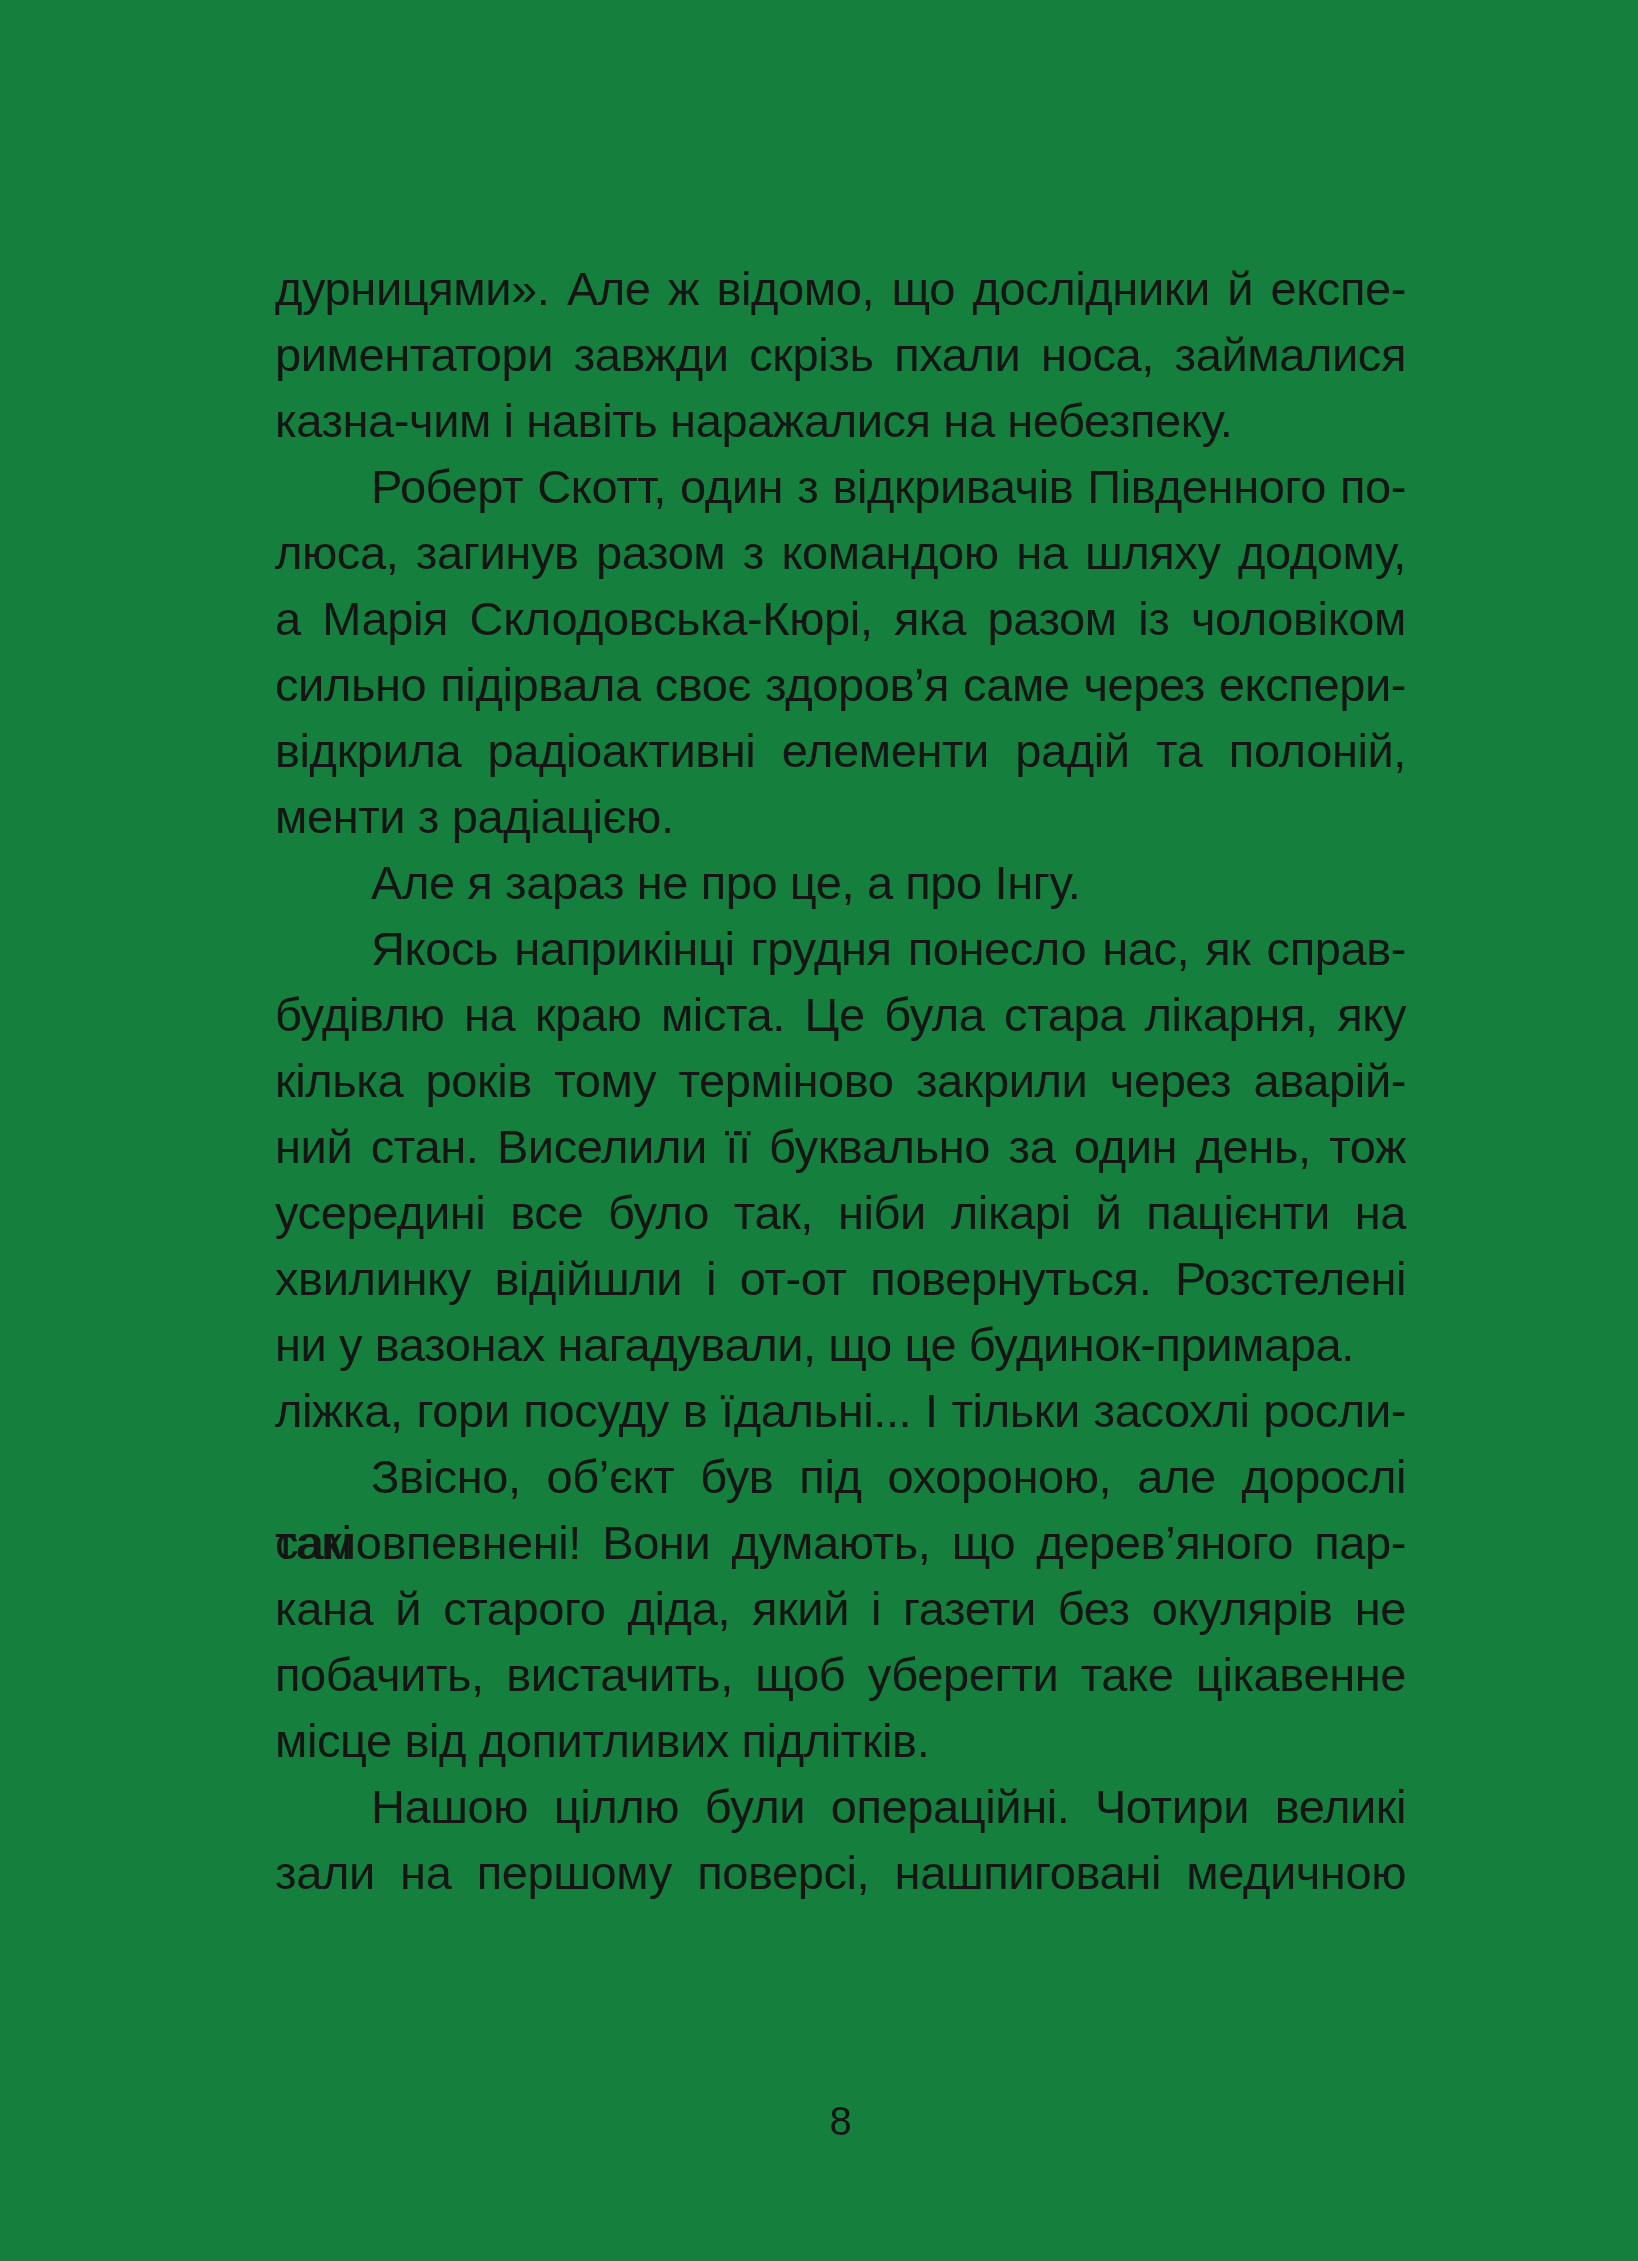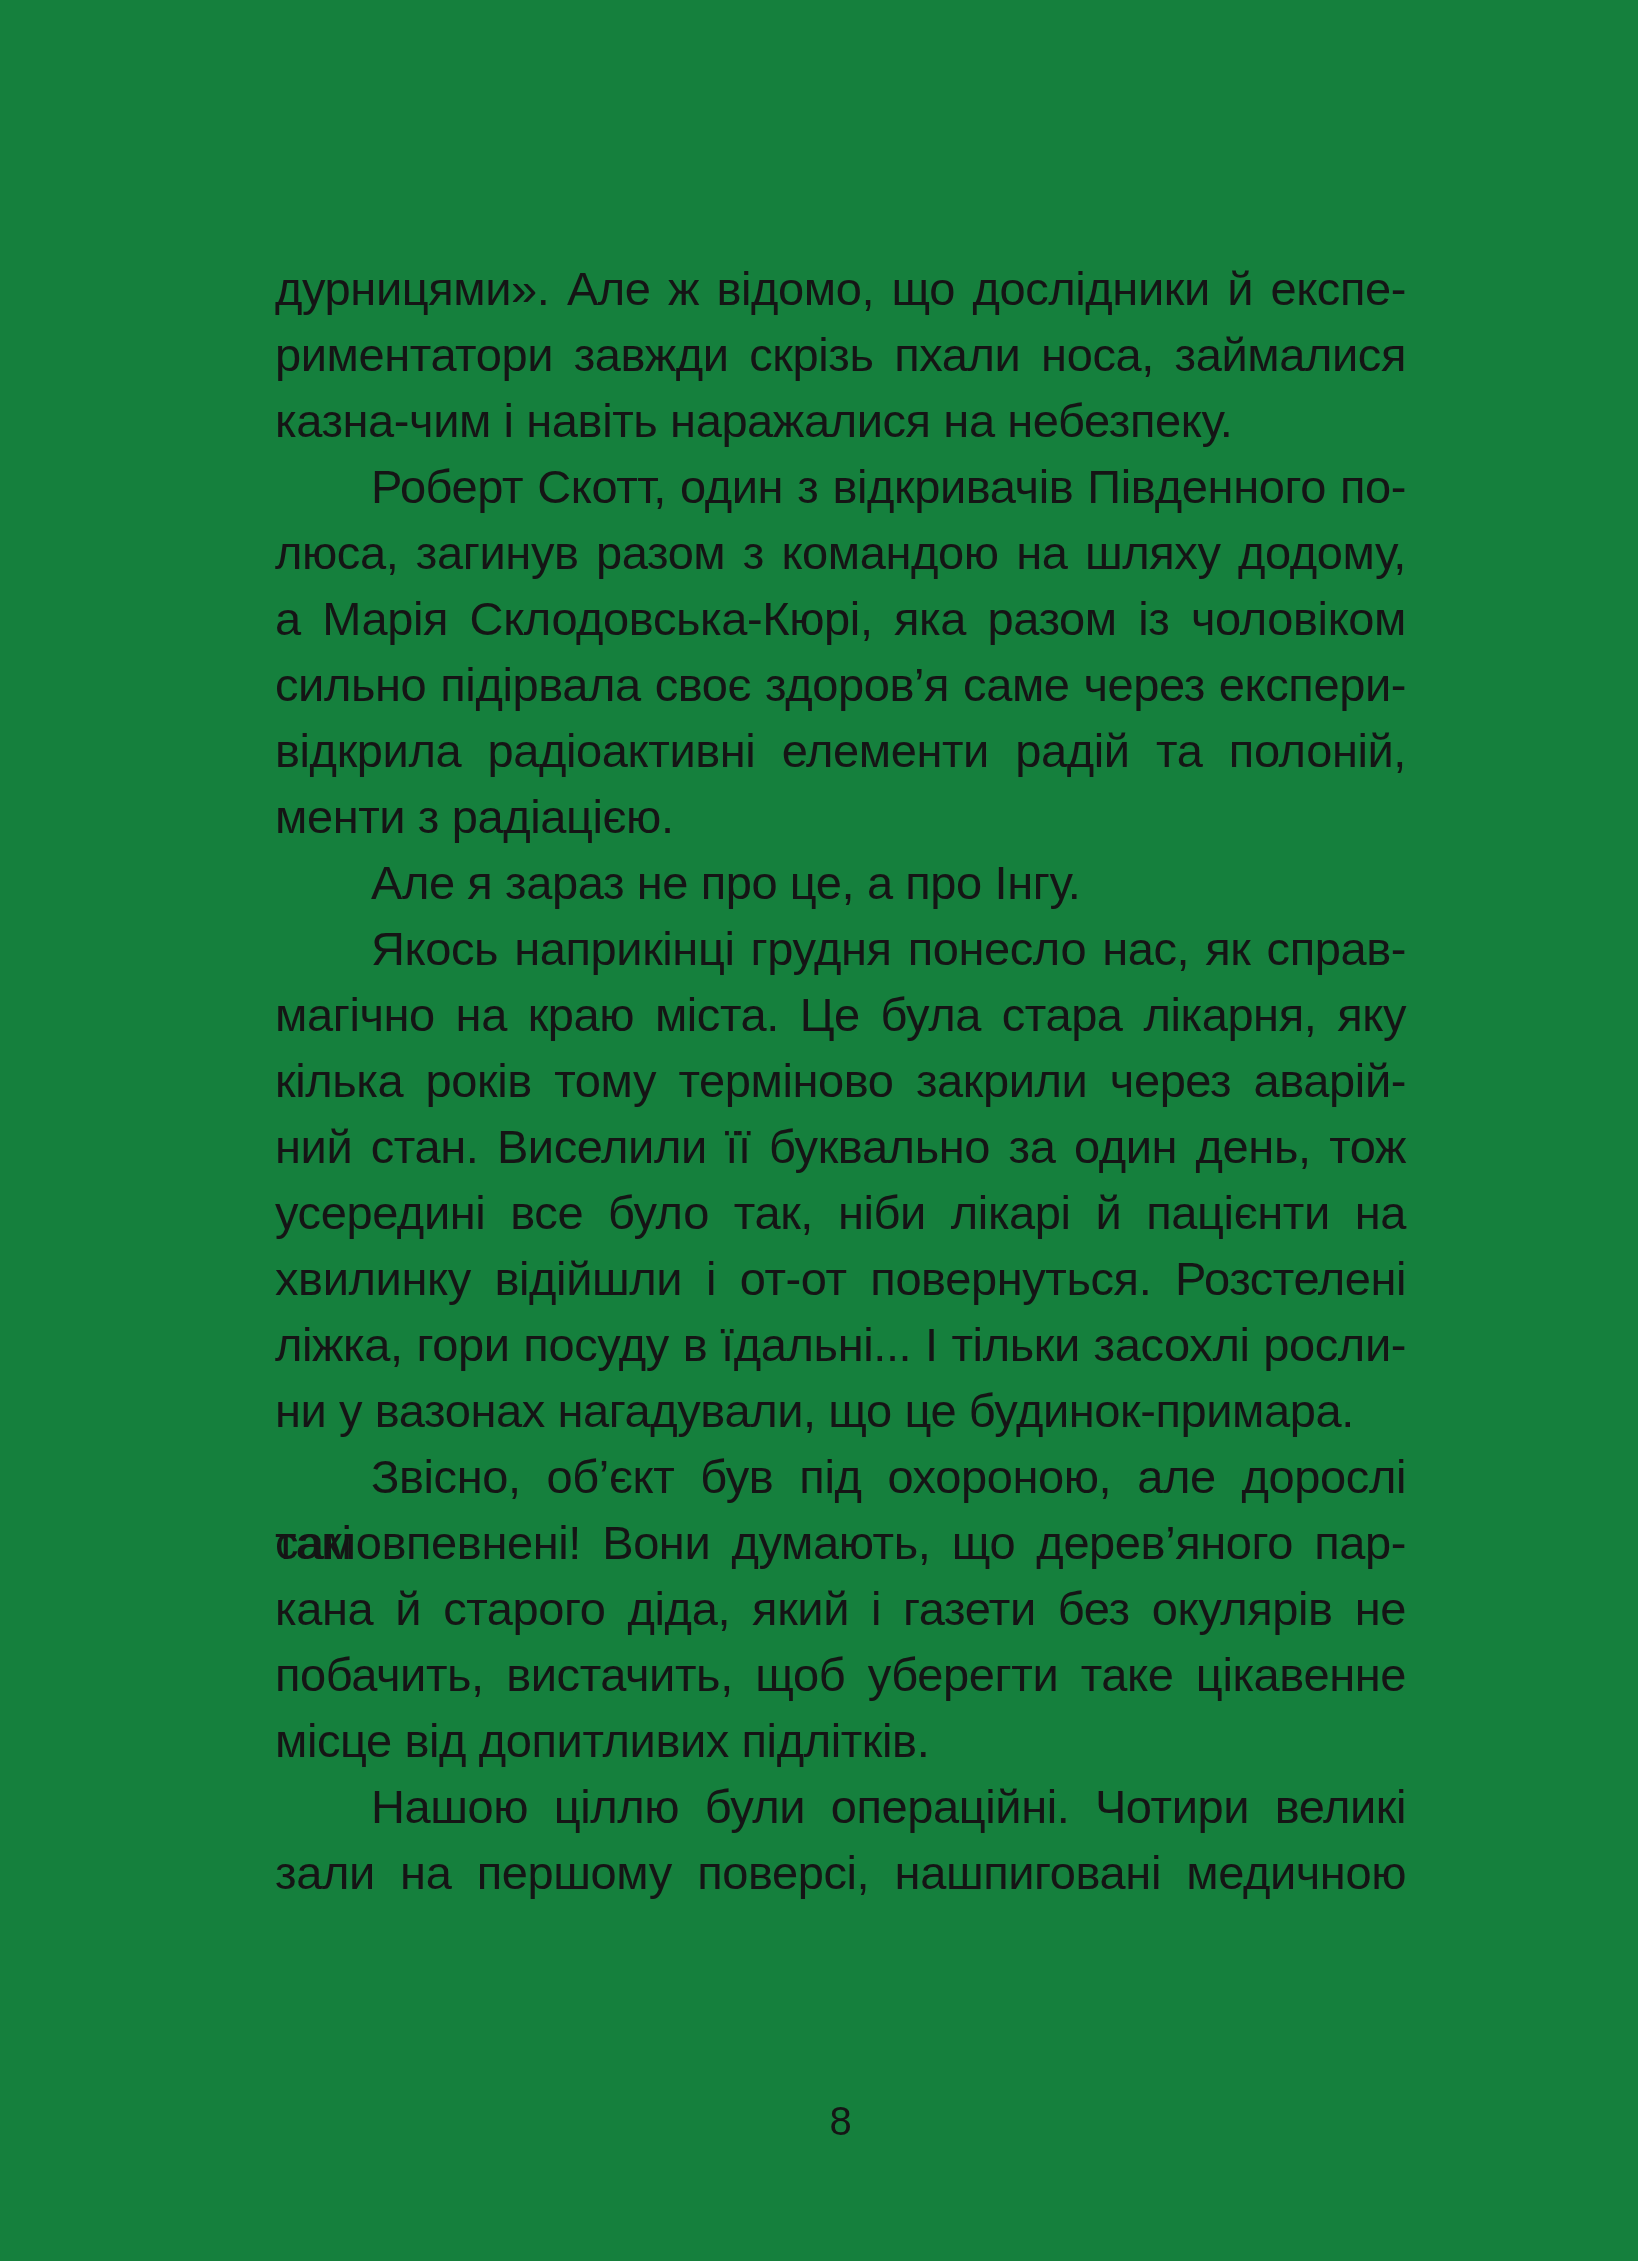--- a/index.html
+++ b/index.html
@@ -69,27 +69,27 @@
         <div class="line">а Марія Склодовська-Кюрі, яка разом із чоловіком</div>
         <div class="line">сильно підірвала своє здоров’я саме через експери-</div>
         <div class="line">відкрила радіоактивні елементи радій та полоній,</div>
         <div class="line no-justify">менти з радіацією.</div>
       </div>
       <div class="paragraph">
         <div class="line no-justify indent">Але я зараз не про це, а про Інгу.</div>
       </div>
       <div class="paragraph">
         <div class="line indent">Якось наприкінці грудня понесло нас, як справ-</div>
-        <div class="line">магічно на краю міста. Це була стара лікарня, яку</div>
+        <div class="line">будівлю на краю міста. Це була стара лікарня, яку</div>
         <div class="line">кілька років тому терміново закрили через аварій-</div>
         <div class="line">ний стан. Виселили її буквально за один день, тож</div>
         <div class="line">усередині все було так, ніби лікарі й пацієнти на</div>
         <div class="line">хвилинку відійшли і от-от повернуться. Розстелені</div>
+        <div class="line no-justify">ни у вазонах нагадували, що це будинок-примара.</div>
         <div class="line">ліжка, гори посуду в їдальні... І тільки засохлі росли-</div>
-        <div class="line no-justify">ни у вазонах нагадували, що це будинок-примара.</div>
       </div>
       <div class="paragraph">
         <div class="line indent">Звісно, об’єкт був під охороною, але дорослі такі</div>
         <div class="line">самовпевнені! Вони думають, що дерев’яного пар-</div>
         <div class="line">кана й старого діда, який і газети без окулярів не</div>
         <div class="line">побачить, вистачить, щоб уберегти таке цікавенне</div>
         <div class="line no-justify">місце від допитливих підлітків.</div>
       </div>
       <div class="paragraph">
         <div class="line indent">Нашою ціллю були операційні. Чотири великі</div>

